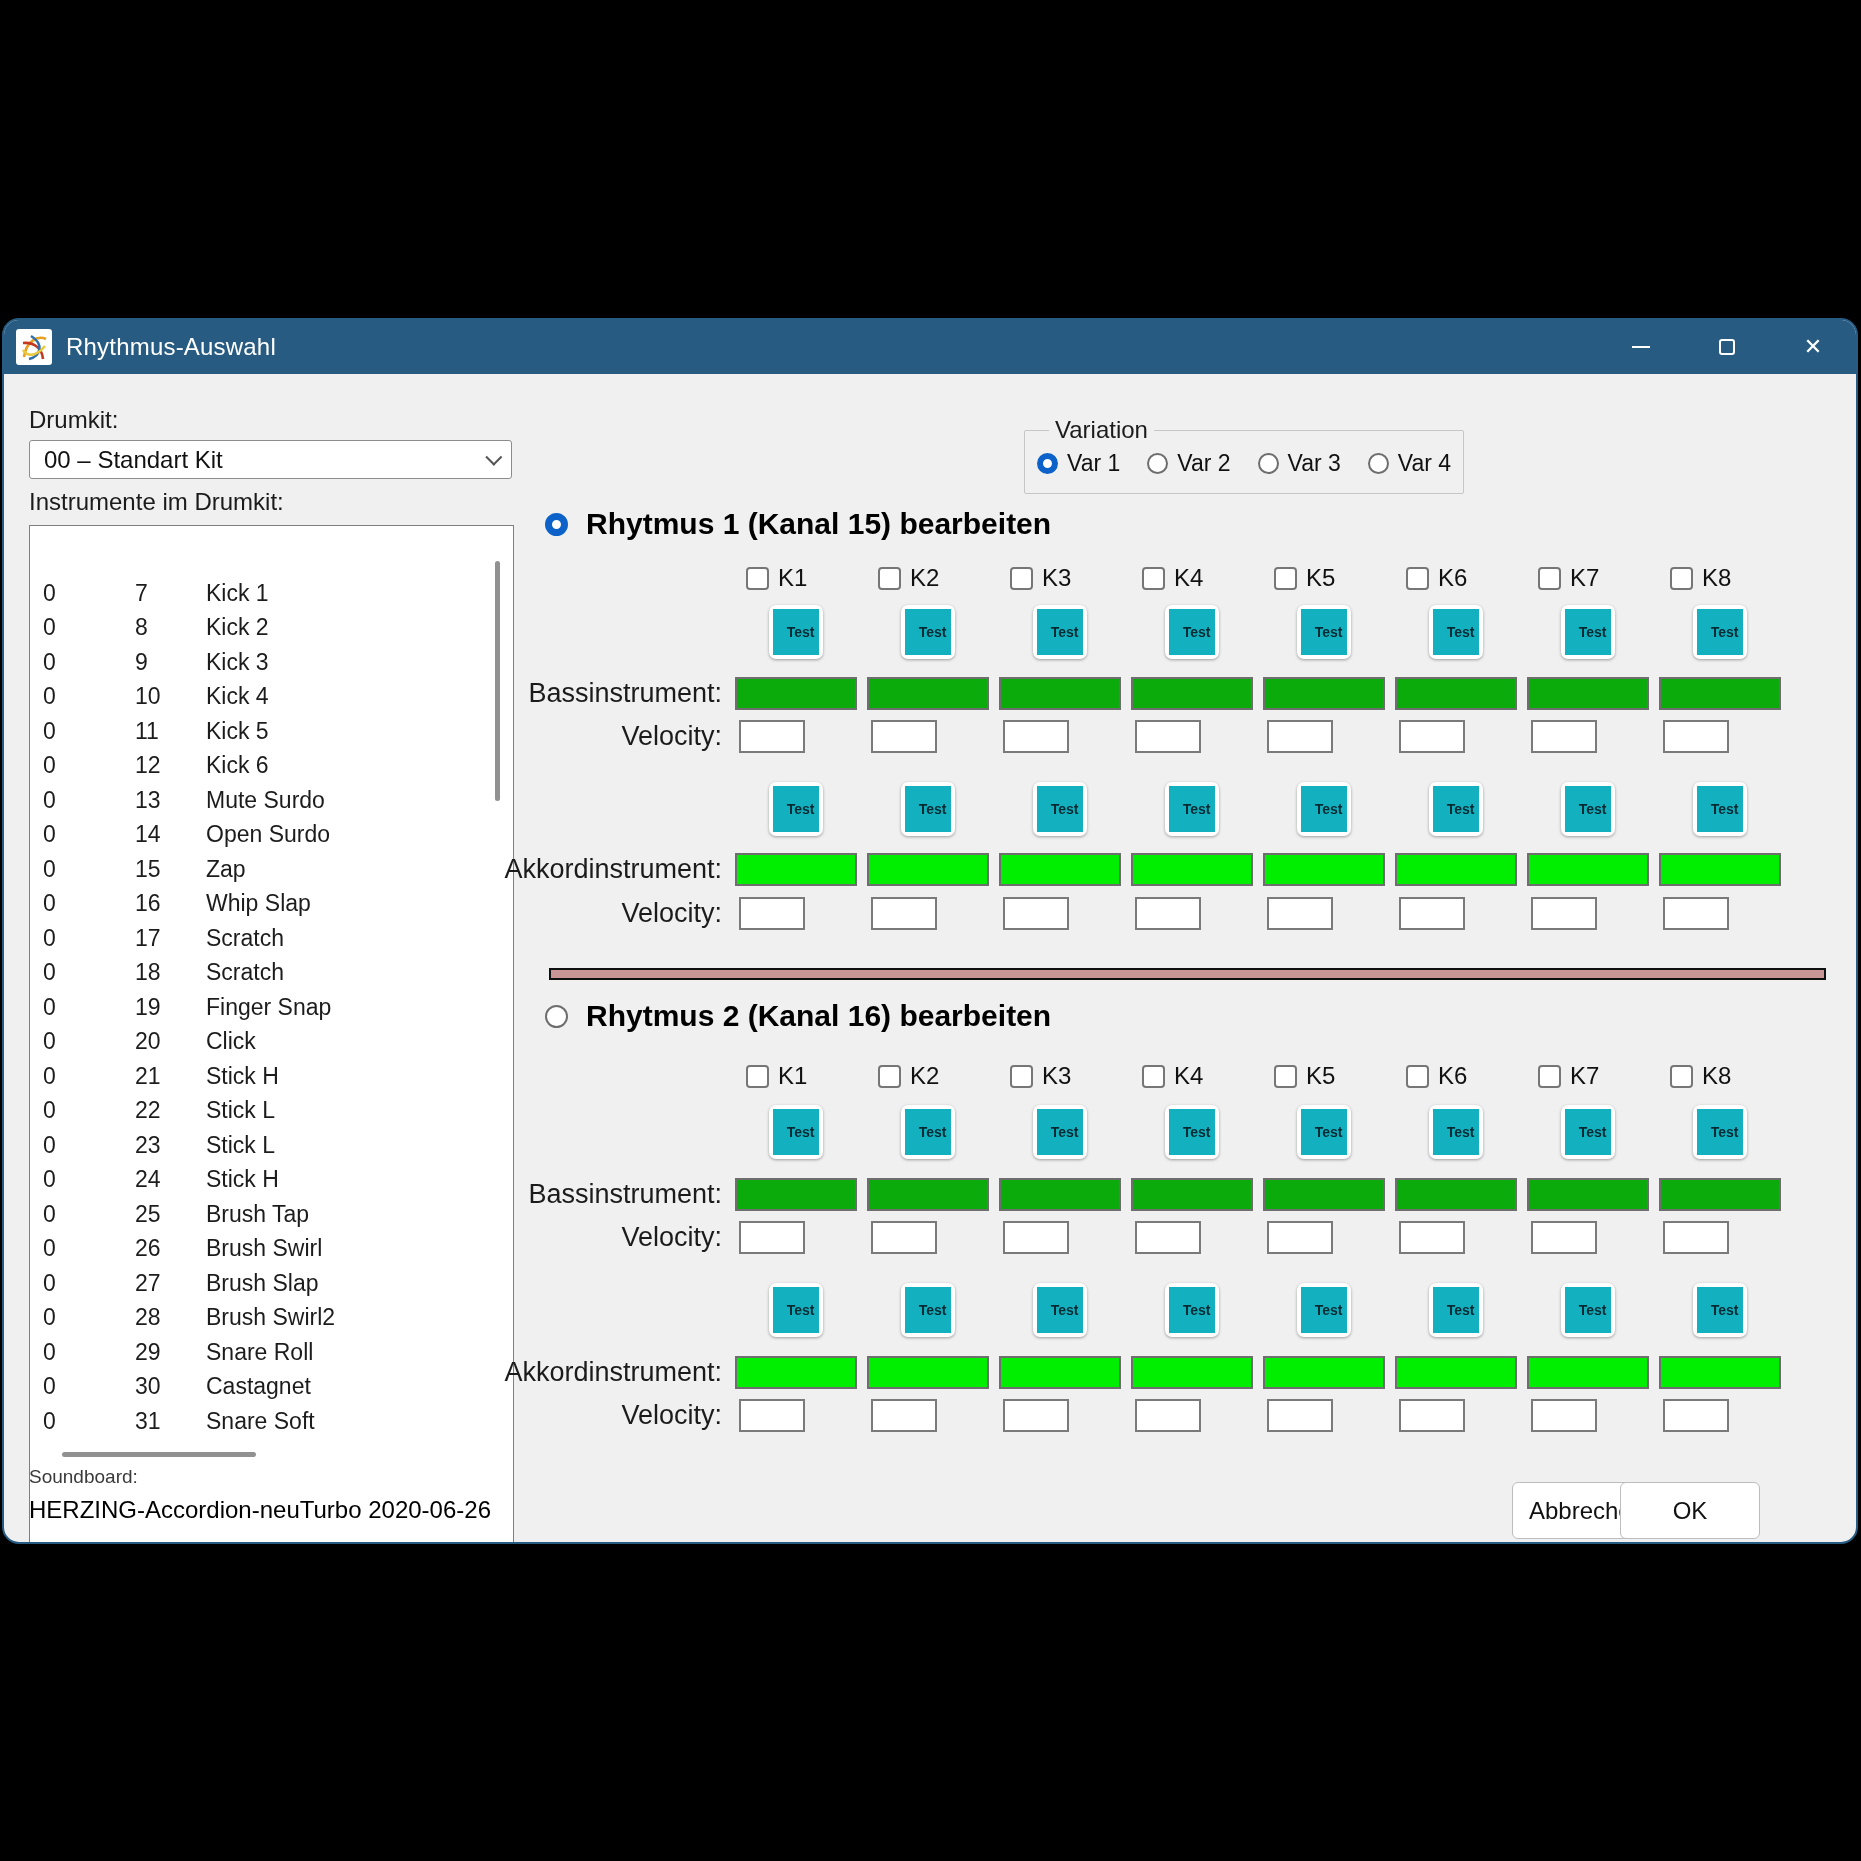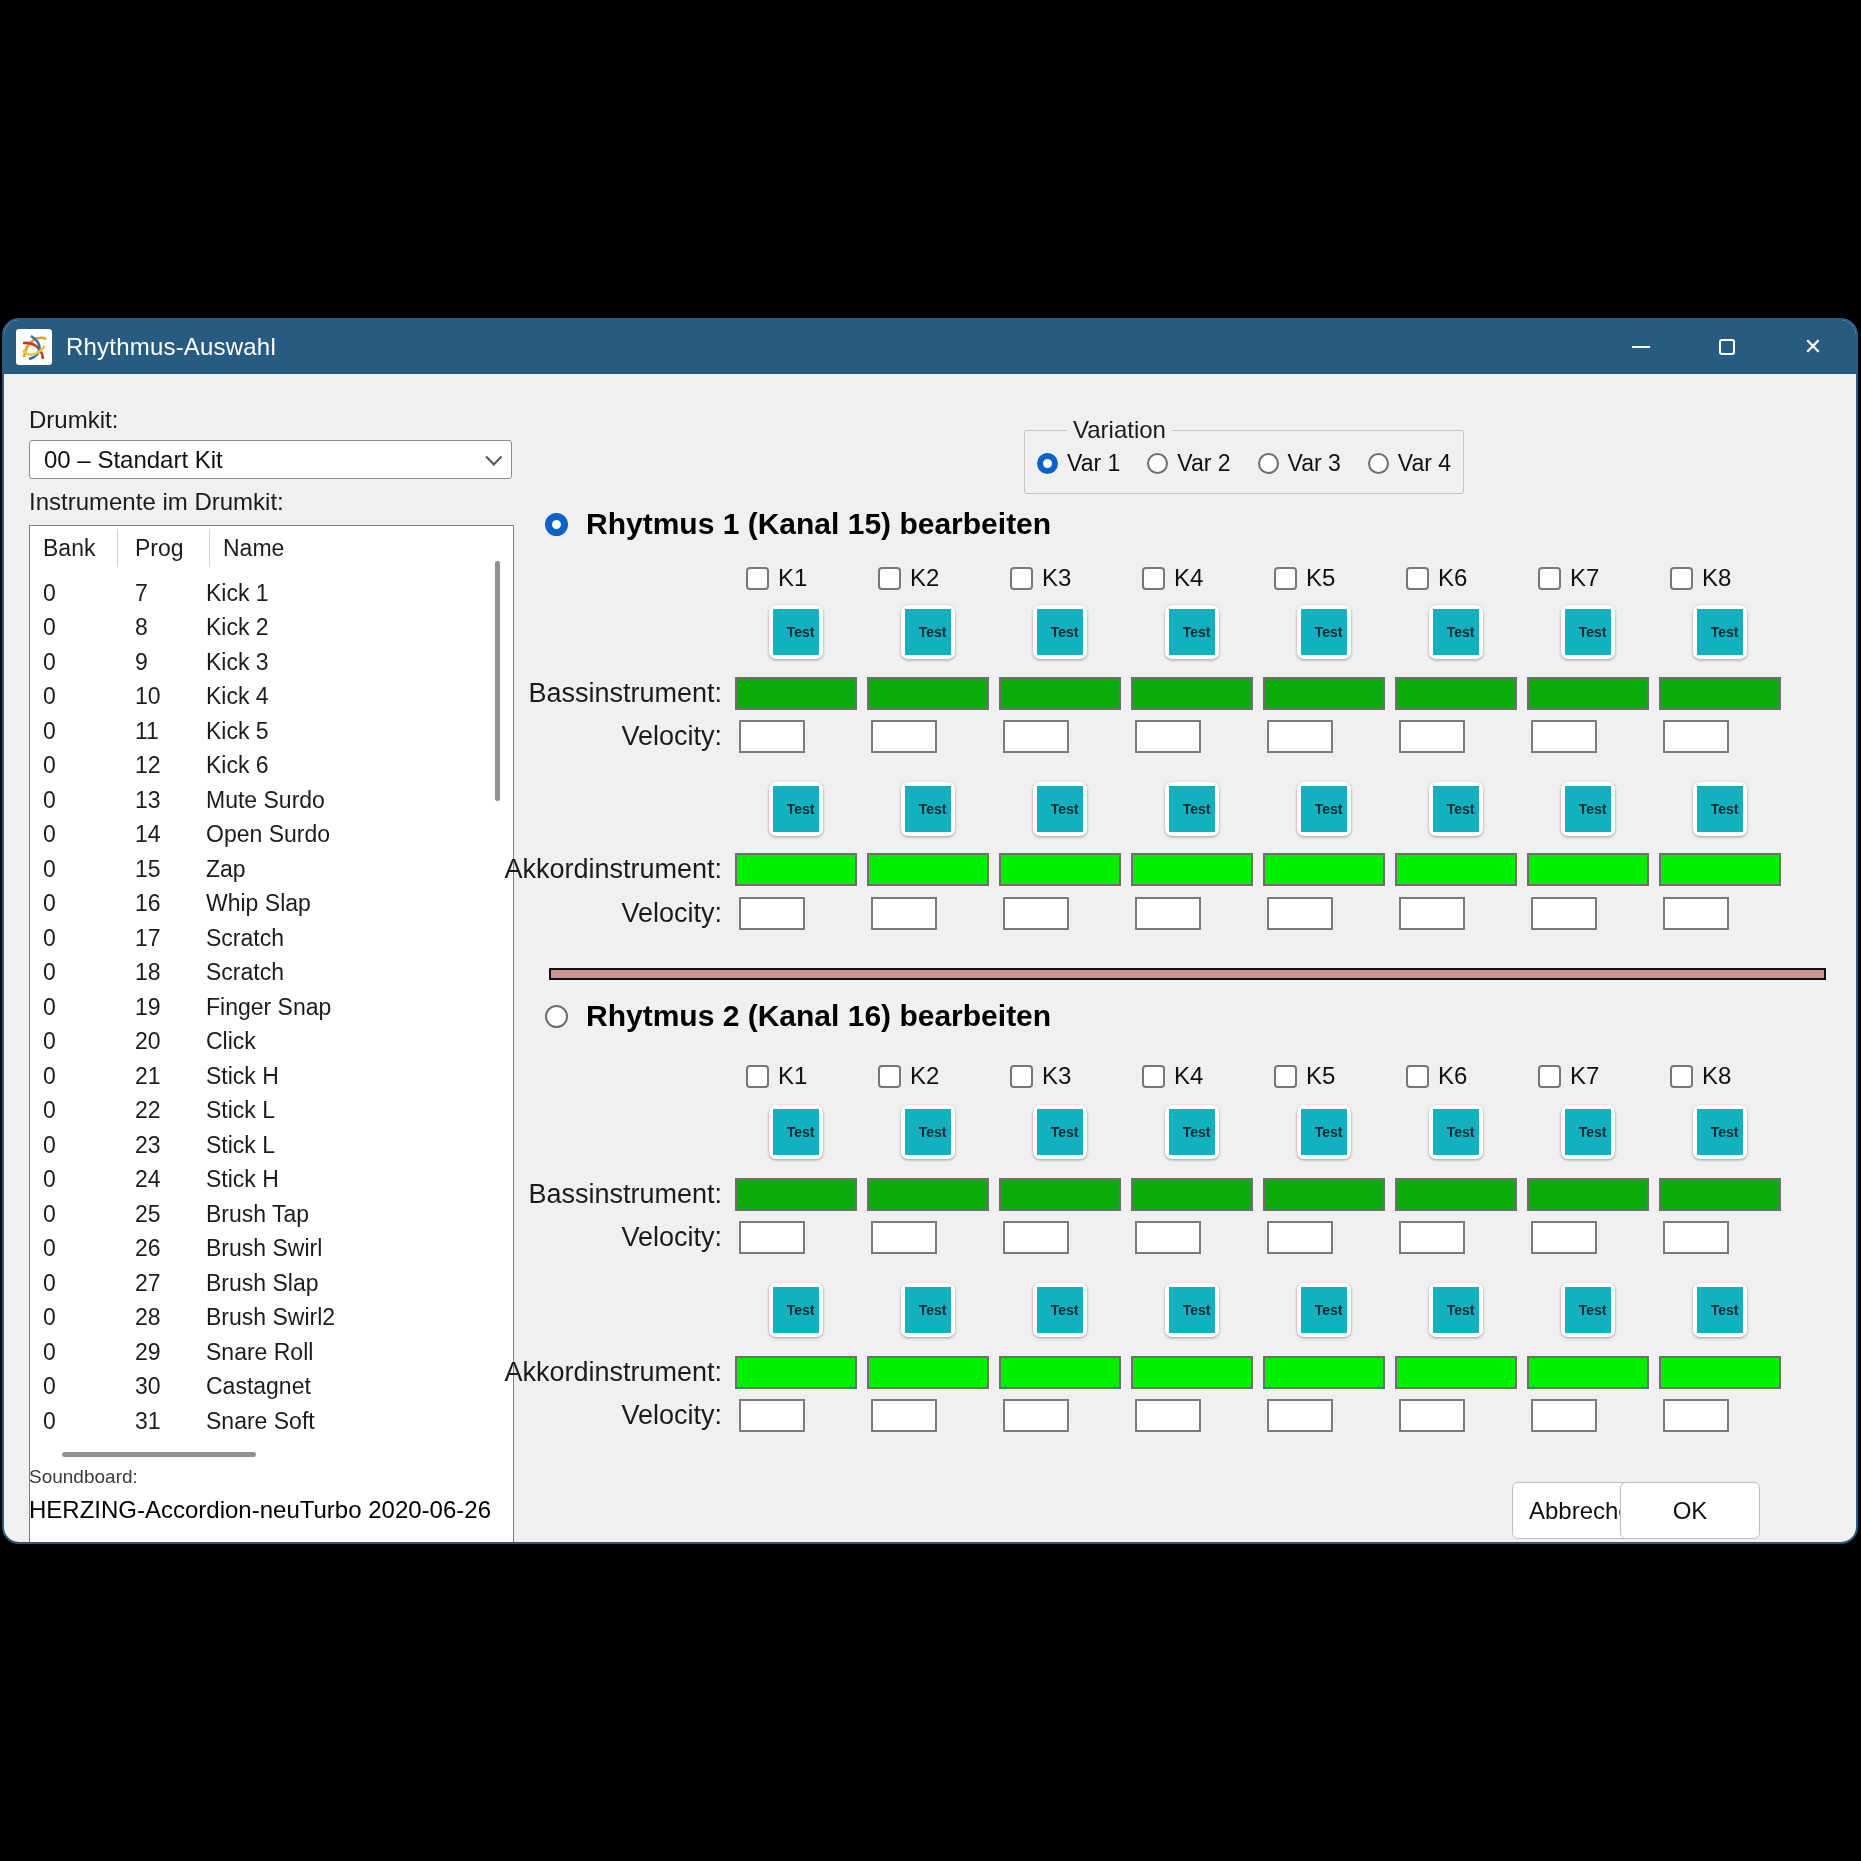--- a/index.html
+++ b/index.html
@@ -38,21 +38,21 @@
   .lb-h-cell:nth-child(1){ width:88px; } .lb-h-cell:nth-child(2){ width:92px; padding-left:17px;}
   .lb-h-cell:nth-child(3){ border-right:none; padding-left:13px; }
   .lb-rows { position:absolute; left:0; top:50px; right:18px; }
   .lb-row { display:flex; height:34.5px; align-items:center; font-size:23px; color:#1c1c1c; }
   .lb-cell1 { width:88px; padding-left:13px; } .lb-cell2 { width:88px; padding-left:17px; }
   .vthumb { position:absolute; left:465px; top:35px; width:5px; height:240px; background:#919191; border-radius:3px; }
   .hthumb { position:absolute; left:32px; top:926px; width:194px; height:5px; background:#919191; border-radius:3px; }
 
   .variation { position:absolute; left:1020px; top:96px; width:440px; height:78px;
                border:1px solid #c6c6c6; border-radius:2px; padding:0 0 0 12px; }
-  .variation legend { font-size:24px; color:#1b1b1b; padding:0 6px; margin-left:30px; }
+  .variation legend { font-size:24px; color:#1b1b1b; padding:0 6px; margin-left:12px; }
   .var-opts { display:flex; gap:27px; align-items:center; margin-top:6px; }
   .var-opt { display:flex; align-items:center; gap:9px; font-size:23px; color:#111; }
 
   .radio { width:21px; height:21px; border-radius:50%; background:#fff; border:2px solid #6e6e6e; }
   .radio.sel { border:6px solid #0d62c9; }
   .radio.big { width:23px; height:23px; }
   .radio.big.sel { border:7px solid #0d62c9; }
 
   .sec-title { position:absolute; font-size:30px; font-weight:bold; color:#000; height:44px; line-height:44px; }
 
@@ -118,25 +118,20 @@
       <div class="lbl" style="left:25px; top:86px;">Drumkit:</div>
 
       <div class="combo">
         <span>00 – Standart Kit</span>
         <span class="chev"></span>
       </div>
 
       <div class="lbl" style="left:25px; top:168px;">Instrumente im Drumkit:</div>
 
       <div class="listbox">
-        <div class="lb-header">
-          <span class="lb-h-cell">Bank</span>
-          <span class="lb-h-cell">Prog</span>
-          <span class="lb-h-cell">Name</span>
-        </div>
         <div class="lb-rows" id="lb-rows">
             <div class="lb-row">
               <span class="lb-cell1">0</span>
               <span class="lb-cell2">7</span>
               <span class="lb-cell3">Kick 1</span>
             </div>
             <div class="lb-row">
               <span class="lb-cell1">0</span>
               <span class="lb-cell2">8</span>
               <span class="lb-cell3">Kick 2</span>

